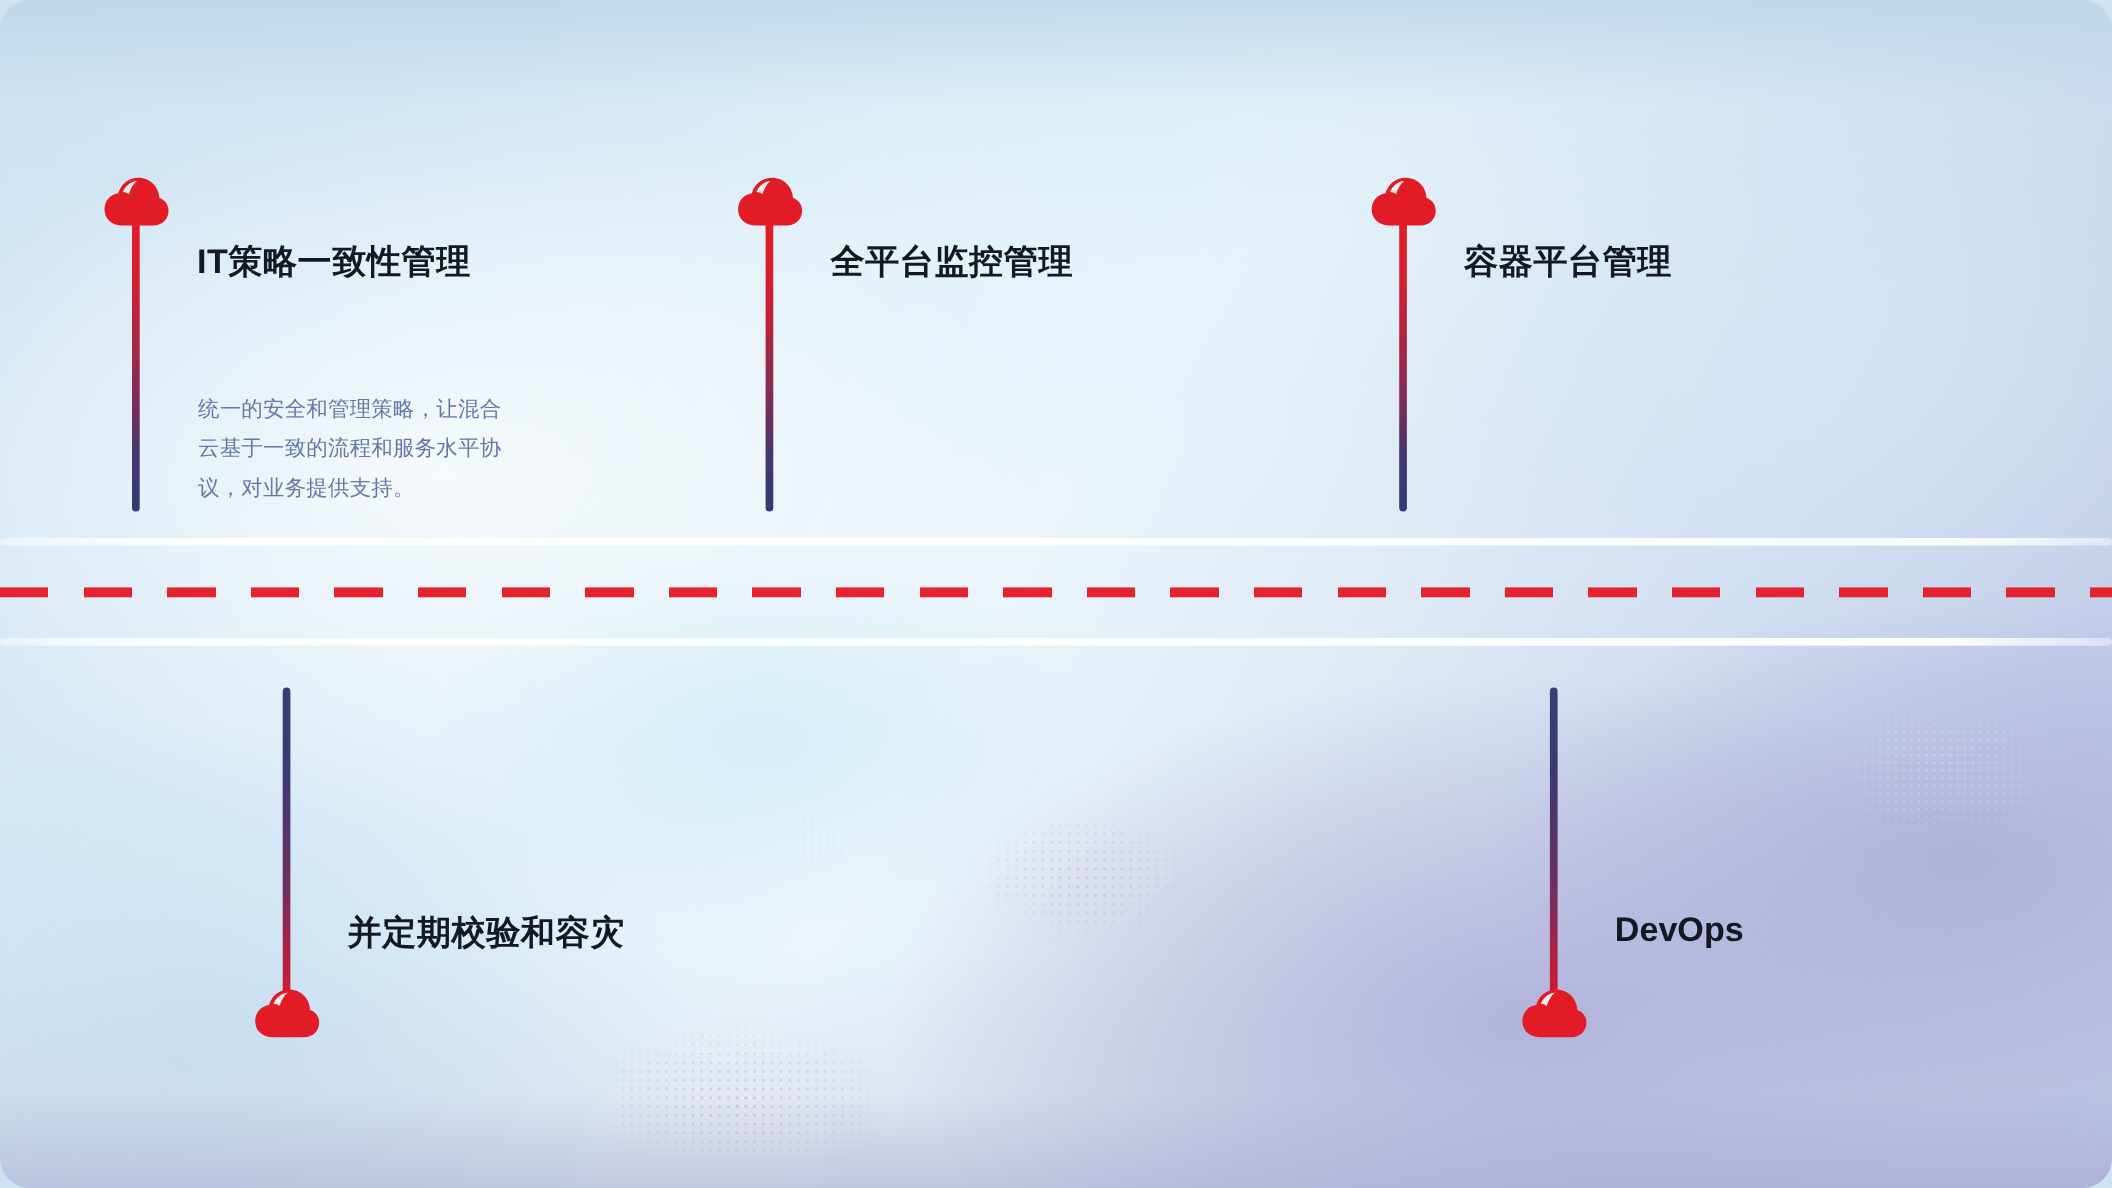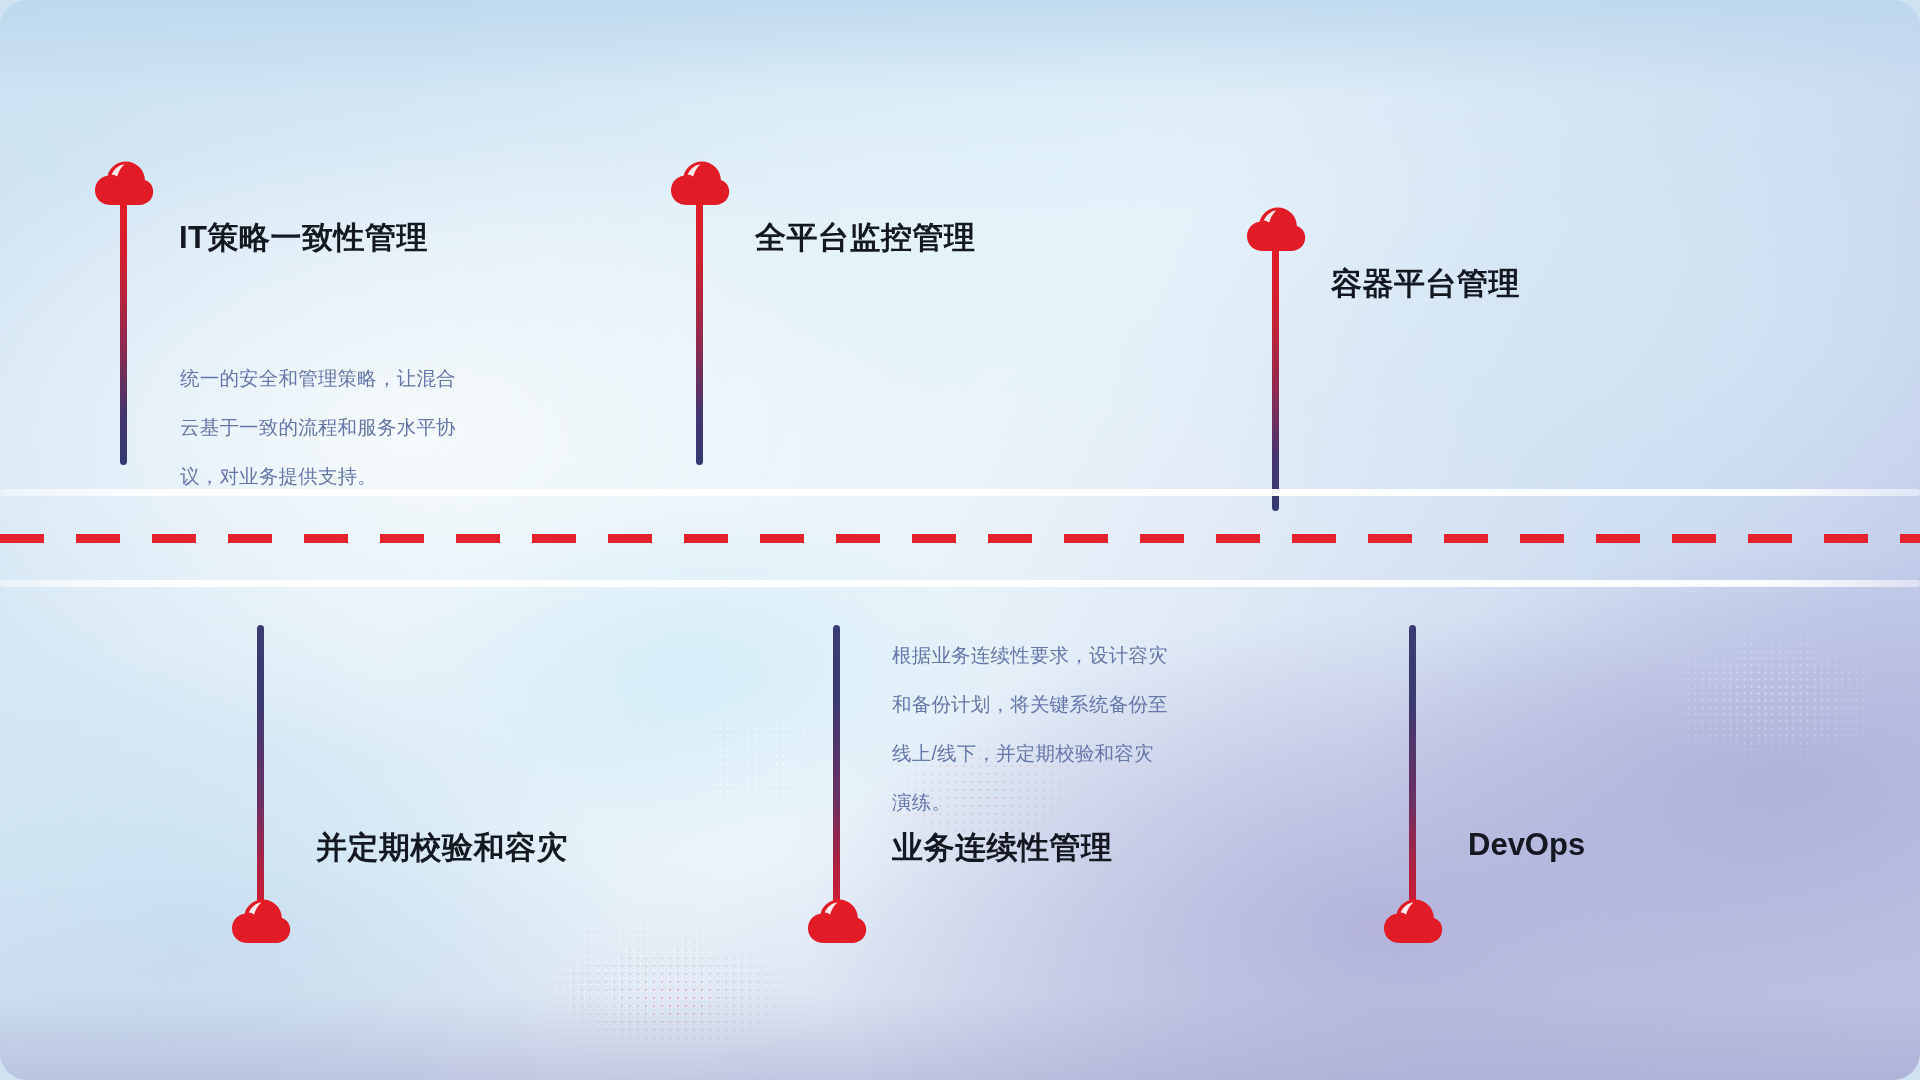--- a/index.html
+++ b/index.html
@@ -83,21 +83,21 @@
 
   .card-title{
     position:absolute;white-space:nowrap;
     font-size:31px;font-weight:700;color:#141821;
     letter-spacing:.5px;
   }
   .card-title.latin{letter-spacing:0px;}
 
   .card-body{
     position:absolute;
-    font-size:19.5px;line-height:49px;
+    font-size:19.5px;line-height:36px;
     color:#6577a8;
     letter-spacing:.2px;
     white-space:pre-line;
   }
 </style>
 </head>
 <body>
 
 <div id="stage">
 
@@ -136,21 +136,21 @@
     <div class="cloud" style="left:669px;top:160px;">
       <svg viewBox="0 0 62 46" width="62" height="46" aria-hidden="true">
         <path d="M18.5 45 C8 45 2 38.5 2 30.2 C2 22.6 7.4 16.6 14.6 15.7 C16.8 7.3 24.2 1.6 32.9 1.6 C43.3 1.6 51.6 9.8 51.9 20.1 C57 21.7 60.2 26.2 60.2 31.6 C60.2 38.9 54.6 45 46.3 45 Z" fill="#e21c26"></path>
         <path d="M18.6 14.6 C21.6 8.2 26.6 4.8 31.4 4.6 C28.3 7.2 25.5 11.4 24.2 16.6 C22.3 15.2 20.3 14.5 18.6 14.6 Z" fill="#ffffff" opacity="0.92"></path>
       </svg>
     </div>
     <div class="stem stem-top" style="left:696px;top:200px;height:265px;"></div>
     <div class="card-title" style="left:755px;top:217px;">全平台监控管理</div>
   </div>
 
-  <div class="col" style="left:0;top:0;width:640px;height:500px;margin-top:46px;">
+  <div class="col" style="left:0;top:0;width:640px;height:500px;">
     <div class="cloud" style="left:1245px;top:160px;">
       <svg viewBox="0 0 62 46" width="62" height="46" aria-hidden="true">
         <path d="M18.5 45 C8 45 2 38.5 2 30.2 C2 22.6 7.4 16.6 14.6 15.7 C16.8 7.3 24.2 1.6 32.9 1.6 C43.3 1.6 51.6 9.8 51.9 20.1 C57 21.7 60.2 26.2 60.2 31.6 C60.2 38.9 54.6 45 46.3 45 Z" fill="#e21c26"></path>
         <path d="M18.6 14.6 C21.6 8.2 26.6 4.8 31.4 4.6 C28.3 7.2 25.5 11.4 24.2 16.6 C22.3 15.2 20.3 14.5 18.6 14.6 Z" fill="#ffffff" opacity="0.92"></path>
       </svg>
     </div>
     <div class="stem stem-top" style="left:1272px;top:200px;height:265px;"></div>
     <div class="card-title" style="left:1331px;top:217px;">容器平台管理</div>
   </div>
 
@@ -164,34 +164,20 @@
     <div class="stem stem-bot" style="left:257px;top:625px;height:290px;"></div>
     <div class="card-title" style="left:316px;top:827px;">并定期校验和容灾</div>
     <div class="cloud" style="left:230px;top:898px;">
       <svg viewBox="0 0 62 46" width="62" height="46" aria-hidden="true">
         <path d="M18.5 45 C8 45 2 38.5 2 30.2 C2 22.6 7.4 16.6 14.6 15.7 C16.8 7.3 24.2 1.6 32.9 1.6 C43.3 1.6 51.6 9.8 51.9 20.1 C57 21.7 60.2 26.2 60.2 31.6 C60.2 38.9 54.6 45 46.3 45 Z" fill="#e21c26"></path>
         <path d="M18.6 14.6 C21.6 8.2 26.6 4.8 31.4 4.6 C28.3 7.2 25.5 11.4 24.2 16.6 C22.3 15.2 20.3 14.5 18.6 14.6 Z" fill="#ffffff" opacity="0.92"></path>
       </svg>
     </div>
   </div>
 
-  <div class="col" style="left:0;top:0;width:640px;height:500px;">
-    <div class="stem stem-bot" style="left:833px;top:625px;height:290px;"></div>
-    <div class="card-body" style="left:892px;top:631px;width:440px;">根据业务连续性要求，设计容灾
-和备份计划，将关键系统备份至
-线上/线下，并定期校验和容灾
-演练。</div>
-    <div class="card-title" style="left:892px;top:827px;">业务连续性管理</div>
-    <div class="cloud" style="left:806px;top:898px;">
-      <svg viewBox="0 0 62 46" width="62" height="46" aria-hidden="true">
-        <path d="M18.5 45 C8 45 2 38.5 2 30.2 C2 22.6 7.4 16.6 14.6 15.7 C16.8 7.3 24.2 1.6 32.9 1.6 C43.3 1.6 51.6 9.8 51.9 20.1 C57 21.7 60.2 26.2 60.2 31.6 C60.2 38.9 54.6 45 46.3 45 Z" fill="#e21c26"></path>
-        <path d="M18.6 14.6 C21.6 8.2 26.6 4.8 31.4 4.6 C28.3 7.2 25.5 11.4 24.2 16.6 C22.3 15.2 20.3 14.5 18.6 14.6 Z" fill="#ffffff" opacity="0.92"></path>
-      </svg>
-    </div>
-  </div>
 
   <div class="col" style="left:0;top:0;width:640px;height:500px;">
     <div class="stem stem-bot" style="left:1409px;top:625px;height:290px;"></div>
     <div class="card-title latin" style="left:1468px;top:827px;">DevOps</div>
     <div class="cloud" style="left:1382px;top:898px;">
       <svg viewBox="0 0 62 46" width="62" height="46" aria-hidden="true">
         <path d="M18.5 45 C8 45 2 38.5 2 30.2 C2 22.6 7.4 16.6 14.6 15.7 C16.8 7.3 24.2 1.6 32.9 1.6 C43.3 1.6 51.6 9.8 51.9 20.1 C57 21.7 60.2 26.2 60.2 31.6 C60.2 38.9 54.6 45 46.3 45 Z" fill="#e21c26"></path>
         <path d="M18.6 14.6 C21.6 8.2 26.6 4.8 31.4 4.6 C28.3 7.2 25.5 11.4 24.2 16.6 C22.3 15.2 20.3 14.5 18.6 14.6 Z" fill="#ffffff" opacity="0.92"></path>
       </svg>
     </div>

